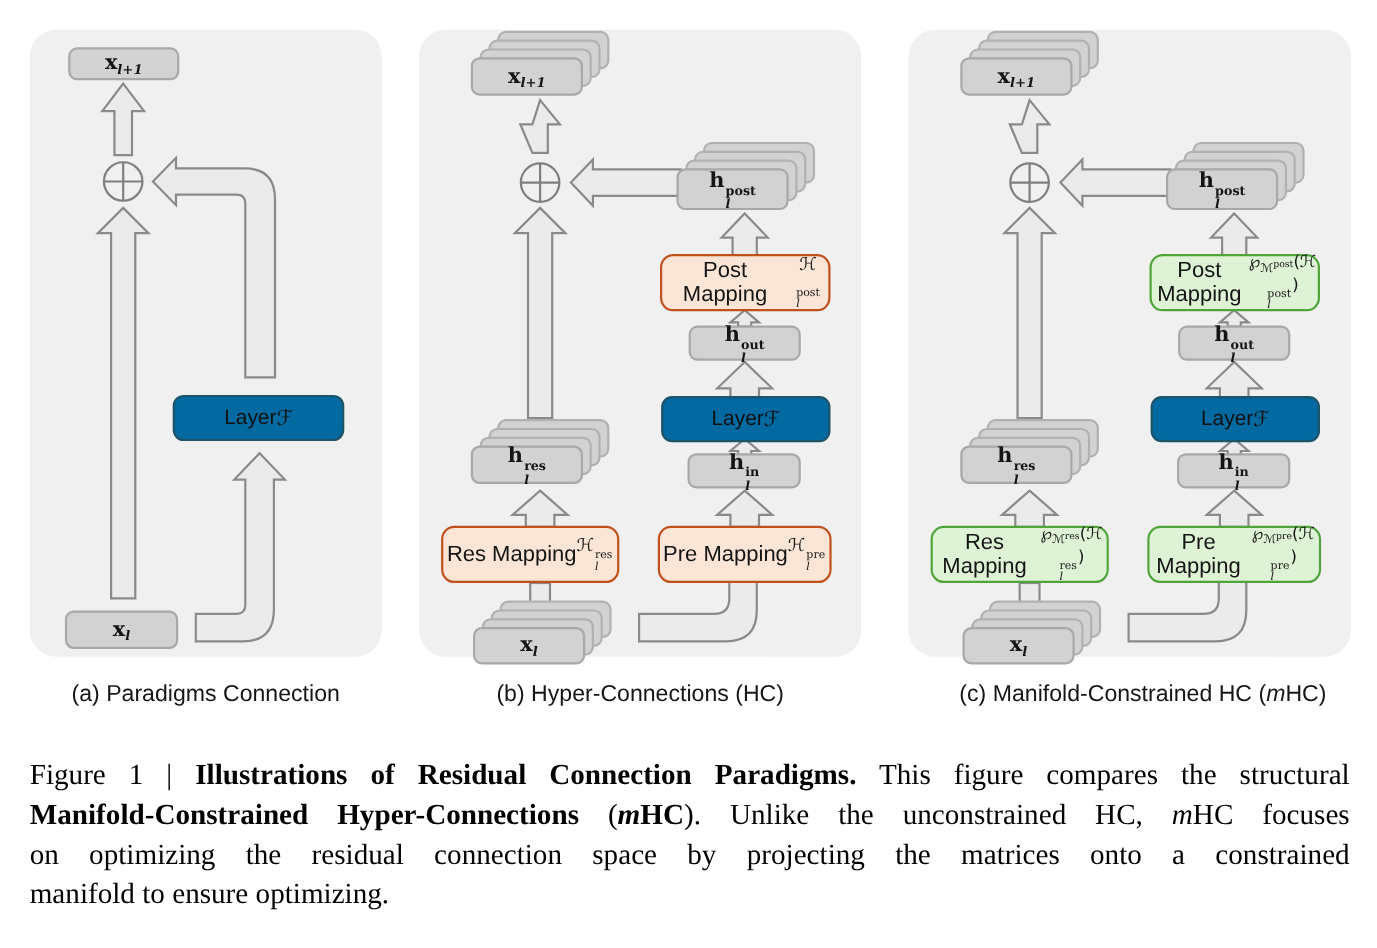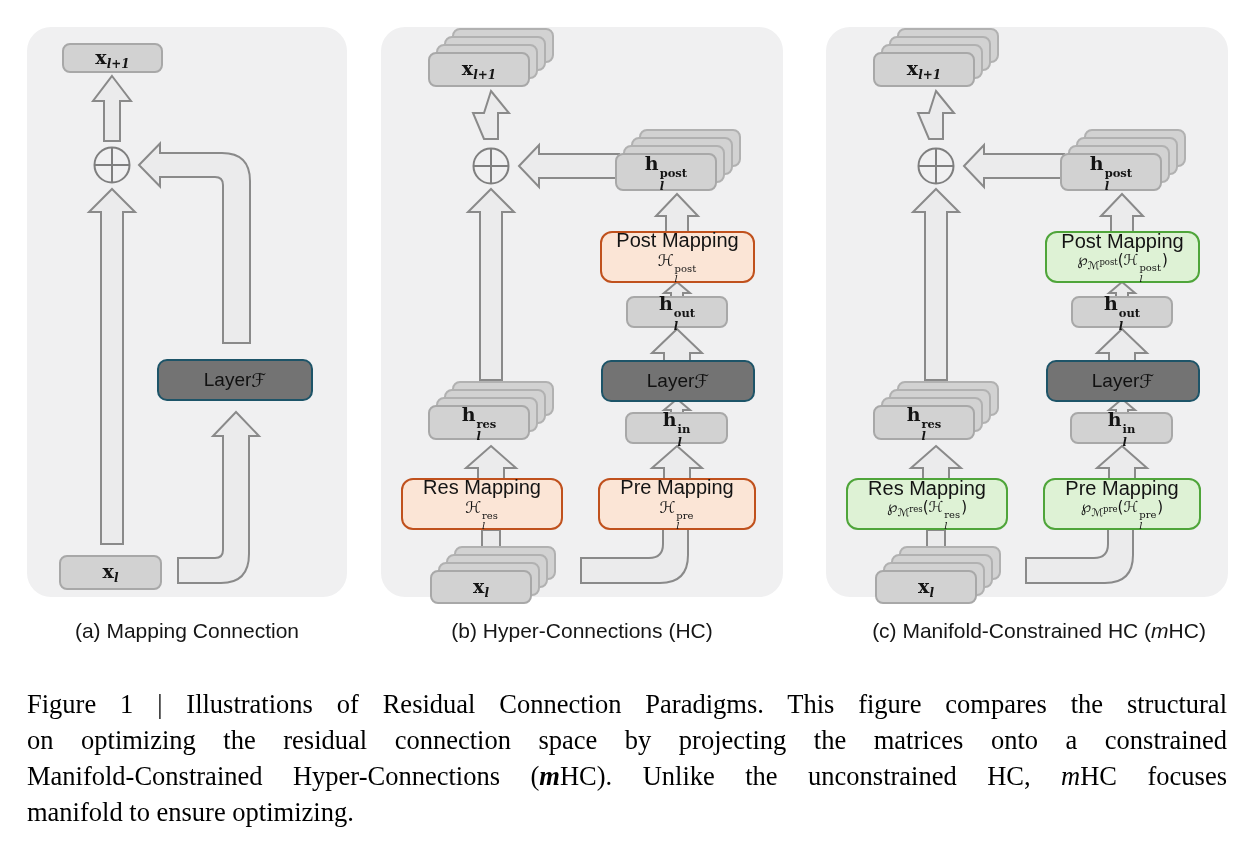--- a/index.html
+++ b/index.html
@@ -12,22 +12,22 @@
   #panel-c{left:826px;width:402px}
   .panel svg{position:absolute;left:0;top:0}
 
   .ar{fill:#ebebec;stroke:#8a8a8a;stroke-width:2}
   .op{fill:#f0f0f1;stroke:#7f7f7f;stroke-width:2}
   .opl{stroke:#7f7f7f;stroke-width:2}
 
   .box{position:absolute;box-sizing:border-box;display:flex;align-items:center;justify-content:center}
   .gray{background:#d2d2d2;border:2px solid #a8a8a8;border-radius:8px}
   .ghost{position:absolute;box-sizing:border-box;background:#d2d2d2;border:2px solid #b1b1b1;border-radius:8px}
-  .blue{background:#737373;border:2.5px solid #1d5468;border-radius:10px;font-size:19px}
-  .mapbox{flex-direction:column;line-height:1.12;border-radius:12px;text-align:center}
+  .blue{background:#0369a1;border:2.5px solid #1d5468;border-radius:10px;font-size:19px}
+  .mapbox{flex-direction:row;line-height:1.12;border-radius:12px;text-align:center}
   .orange{background:#fbe5d6;border:2.5px solid #c0511d}
   .green{background:#def2d5;border:2.5px solid #4fa53a}
   .map-title{font-size:20px;color:#141414}
   .map-formula{font-size:16px;font-family:"DejaVu Sans",sans-serif;color:#141414}
   .map-formula.small{font-size:15px}
 
   .nodelab{font-family:"DejaVu Serif",serif;font-weight:bold;font-size:19px;color:#141414;white-space:nowrap}
   .msub{font-size:12px;font-style:italic;vertical-align:-4px;font-weight:bold;font-family:"DejaVu Serif",serif}
   .mstack{display:inline-flex;flex-direction:column;align-items:flex-start;line-height:1.05;vertical-align:-7px;margin-left:1px}
   .mstack .s-sup{font-size:11.5px;font-weight:bold;font-style:normal;font-family:"DejaVu Serif",serif}
@@ -43,21 +43,21 @@
   .pcap{position:absolute;top:619px;font-size:21px;color:#161616;text-align:center;white-space:nowrap}
   #pcap-a{left:27px;width:320px}
   #pcap-b{left:381px;width:402px}
   #pcap-c{left:838px;width:402px}
   .ital{font-style:italic}
 
   .figcap{position:absolute;left:27px;top:686px;width:1200px;
           font-family:"Liberation Serif",serif;font-size:26.5px;line-height:36px;color:#000}
   .capline{text-align:justify;text-align-last:justify}
   .capline.last{text-align-last:left}
-  .b{font-weight:normal}
+  .b{font-weight:bold}
   .bi{font-weight:bold;font-style:italic}
   .i{font-style:italic}
 </style>
 </head>
 <body>
 
 <div class="panel" id="panel-a">
   <svg width="320" height="570" viewBox="0 0 320 570">
     <polygon class="ar" points="85,49 104,74 93,74 93,114 77,114 77,74 66,74"></polygon>
     <polygon class="ar" points="85,162 108,185 96,185 96,517 74,517 74,185 62,185"></polygon>
@@ -270,22 +270,22 @@
   </div>
 
   <div class="ghost" style="left:73px;top:519px;width:102px;height:34px"></div>
   <div class="ghost" style="left:65px;top:527px;width:102px;height:34px"></div>
   <div class="ghost" style="left:57px;top:535px;width:102px;height:34px"></div>
   <div class="box gray" style="left:49px;top:543px;width:102px;height:34px">
     <span class="nodelab"><span>x</span><span class="msub">l</span></span>
   </div>
 </div>
 
-<div class="pcap" id="pcap-a">(a) Mapping Connection</div>
+<div class="pcap" id="pcap-a">(a) Paradigms Connection</div>
 <div class="pcap" id="pcap-b">(b) Hyper-Connections (HC)</div>
 <div class="pcap" id="pcap-c"><span>(c) Manifold-Constrained HC (</span><span class="ital">m</span><span>HC)</span></div>
 
 <div class="figcap">
   <div class="capline"><span>Figure 1 | </span><span class="b">Illustrations of Residual Connection Paradigms.</span><span> This figure compares the structural</span></div>
+  <div class="capline"><span class="b">Manifold-Constrained Hyper-Connections</span><span> (</span><span class="bi">m</span><span class="b">HC</span><span>). Unlike the unconstrained HC, </span><span class="i">m</span><span>HC focuses</span></div>
   <div class="capline"><span>on optimizing the residual connection space by projecting the matrices onto a constrained</span></div>
-  <div class="capline"><span class="b">Manifold-Constrained Hyper-Connections</span><span> (</span><span class="bi">m</span><span class="b">HC</span><span>). Unlike the unconstrained HC, </span><span class="i">m</span><span>HC focuses</span></div>
   <div class="capline last"><span>manifold to ensure optimizing.</span></div>
 </div>
 
 </body></html>

